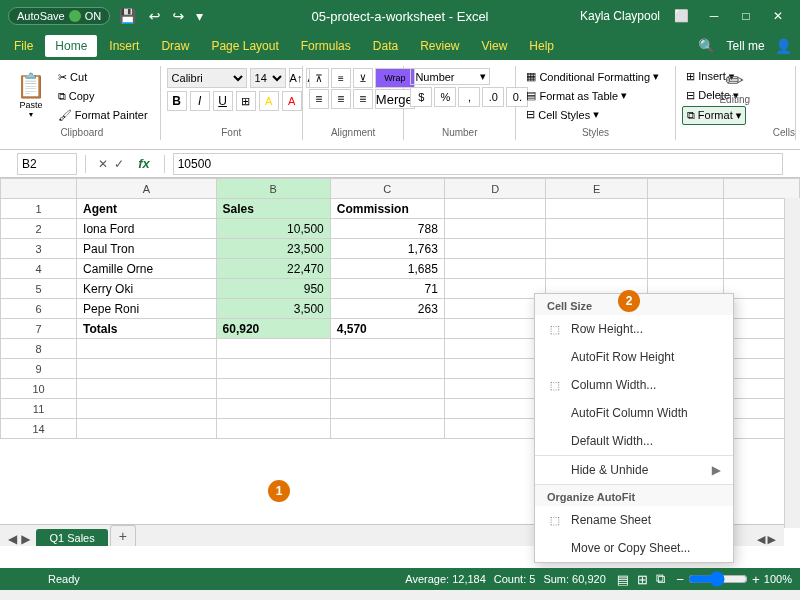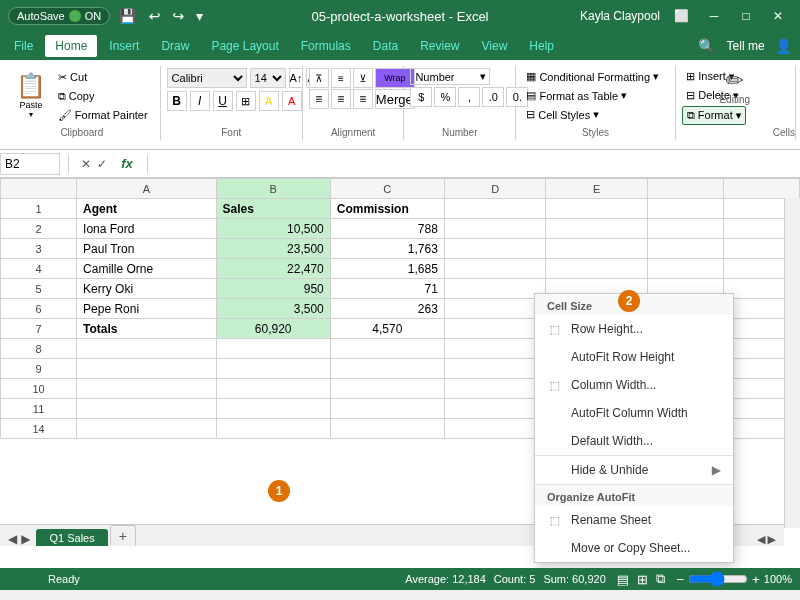--- a/index.html
+++ b/index.html
@@ -31,41 +31,41 @@
       display: flex;
       align-items: center;
       padding: 0 4px;
       gap: 2px;
     }
     .menu-item {
       padding: 4px 10px;
       cursor: pointer;
       border-radius: 2px;
       font-size: 12px;
-      color: #5eead4;
+      color: #fde047;
     }
     .menu-item.active { background: white; color: #217346; }
 
     
     .ribbon {
       background: white;
       border-bottom: 1px solid #c8c8c8;
       padding: 4px 0 0 0;
       height: 90px;
       position: relative;
     }
 
     
     .formula-bar {
       background: white;
       border-bottom: 1px solid #c8c8c8;
       height: 28px;
       display: flex;
       align-items: center;
-      padding: 0 0;
+      padding: 0 17px;
       gap: 4px;
     }
     .cell-ref {
       width: 60px;
       border: 1px solid #d0d0d0;
       padding: 2px 4px;
       font-size: 12px;
       height: 22px;
     }
     .formula-input {
@@ -97,21 +97,21 @@
     }
     table.sheet th.row-header {
       width: 30px;
       min-width: 30px;
     }
     table.sheet td { background: white; }
     td.header-cell { font-weight: bold; }
     td.selected { background: #c6efce !important; border: 2px solid #217346; }
     td.highlighted { background: #c6efce !important; }
     td.number { text-align: right; }
-    td.bold-total { font-weight: normal; text-align: center; }
+    td.bold-total { font-weight: bold; text-align: left; }
     td.bold-label { font-weight: bold; }
 
     
     .col-header-row th { background: #f2f2f2; }
 
     
     td.row-num { background: #f2f2f2; text-align: center; font-size: 11px; color: #444; min-width: 30px; width: 30px; }
 
     
     .status-bar {
@@ -525,20 +525,21 @@
 
 <div class="formula-bar">
   <input class="cell-ref" value="B2" style="">
   <div class="formula-separator"></div>
   <span style="color:#595959; font-size:12px; display:flex; gap:6px; padding:0 4px;">
     <span style="cursor:pointer;">✕</span>
     <span style="cursor:pointer;">✓</span>
   </span>
   <span class="formula-fx">fx</span>
   <div class="formula-separator"></div>
+  <input class="formula-input" value="10500" style="">
 </div>
 
 <div style="position:relative; flex:1; overflow:hidden; background:white; height:390px;">
 
   <div style="overflow:hidden; height:calc(100% - 22px - 16px);">
     <table class="sheet" style="width:100%;">
       <thead>
         <tr class="col-header-row">
           <th class="row-header"></th>
           <th style="width:110px;">A</th>

